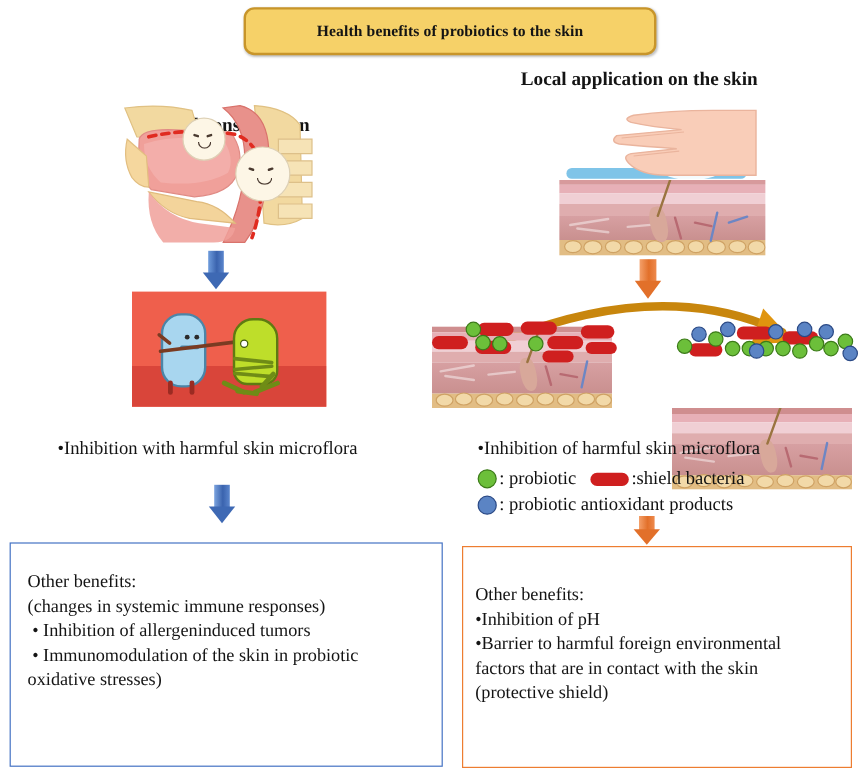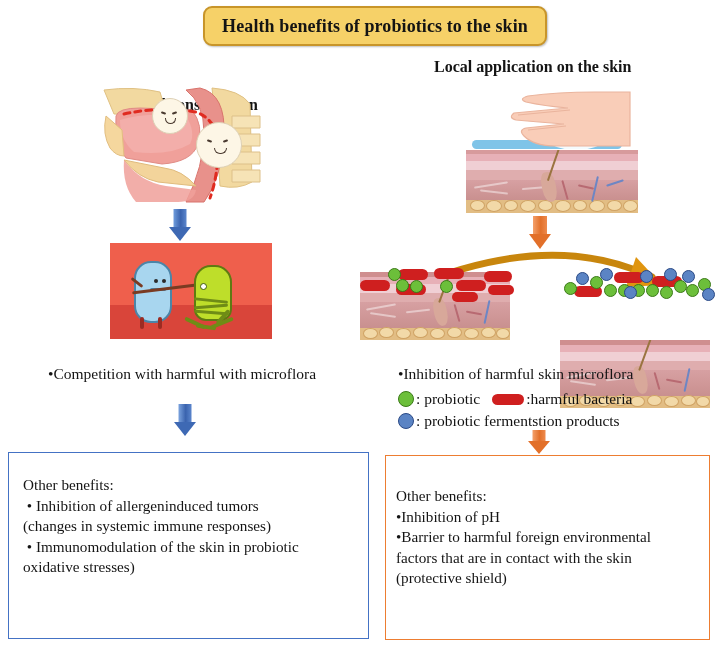--- a/index.html
+++ b/index.html
@@ -6,21 +6,21 @@
   body{width:716px;height:652px;position:relative;overflow:hidden;
        font-family:"Liberation Serif", serif;color:#111;}
   .abs{position:absolute;}
 
   
   #title-banner{left:203px;top:6px;width:340px;height:36px;
     background:#f6d168;border:2px solid #c8952a;border-radius:9px;
     box-shadow:1px 1px 2px rgba(0,0,0,.25);
     display:flex;align-items:center;justify-content:center;}
   #title-banner span{font-family:"Liberation Serif",serif;font-weight:bold;
-    font-size:18px;letter-spacing:.1px;color:#141414;}
+    font-size:13px;letter-spacing:.1px;color:#141414;}
 
   
   .col-head{font-family:"Liberation Serif",serif;font-weight:bold;font-size:16px;color:#141414;}
   #head-oral{left:134px;top:58px;margin-top:38px;}
   #head-local{left:434px;top:58px;}
 
   
   .pic{overflow:hidden;}
 
   
@@ -308,52 +308,52 @@
   <div class="green-dot" style="left:142px;top:14px;width:11px;height:11px;"></div>
   <div class="blue-dot" style="left:20px;top:8px;width:11px;height:11px;"></div>
   <div class="blue-dot" style="left:44px;top:4px;width:11px;height:11px;"></div>
   <div class="blue-dot" style="left:68px;top:22px;width:11px;height:11px;"></div>
   <div class="blue-dot" style="left:84px;top:6px;width:11px;height:11px;"></div>
   <div class="blue-dot" style="left:108px;top:4px;width:11px;height:11px;"></div>
   <div class="blue-dot" style="left:126px;top:6px;width:11px;height:11px;"></div>
   <div class="blue-dot" style="left:146px;top:24px;width:11px;height:11px;"></div>
 </div>
 
-<div class="abs caption" id="cap-left">•Competition with harmful with microflora</div>
+<div class="abs caption" id="cap-left">•Inhibition with harmful skin microflora</div>
 <div class="abs caption" id="cap-right">•Inhibition of harmful skin microflora</div>
 
 <div class="abs" id="legend">
   <div class="leg-row">
     <span class="leg-circle green"></span>
     <span class="leg-txt">:  probiotic</span>
     <span class="leg-bar" style="margin-left:12px;"></span>
-    <span class="leg-txt">:harmful bacteria</span>
+    <span class="leg-txt">:shield bacteria</span>
   </div>
   <div class="leg-row">
     <span class="leg-circle blue"></span>
-    <span class="leg-txt">:  probiotic fermentstion products</span>
+    <span class="leg-txt">:  probiotic antioxidant products</span>
   </div>
 </div>
 
 <div class="abs arrow-down" style="left:170px;top:404px;width:30px;height:34px;">
   <div class="shaft" style="top:0;width:13px;height:20px;
         background:linear-gradient(90deg,#7ba3de 0%,#3a63ae 55%,#5b86cd 100%);"></div>
   <div class="head" style="top:18px;border-top:14px solid #3e69b4;"></div>
 </div>
 <div class="abs arrow-down" style="left:524px;top:430px;width:30px;height:26px;">
   <div class="shaft" style="top:0;width:13px;height:13px;
         background:linear-gradient(90deg,#f4a06a 0%,#e2702a 55%,#ee8a4d 100%);"></div>
   <div class="head" style="top:11px;border-top:13px solid #e2702a;"></div>
 </div>
 
 <div class="benefit-box" id="box-left">
   <div class="box-inner">
     <div class="bx-line">Other benefits:</div>
+    <div class="bx-line">(changes in systemic immune responses)</div>
     <div class="bx-line"> • Inhibition of allergeninduced tumors</div>
-    <div class="bx-line">(changes in systemic immune responses)</div>
     <div class="bx-line"> • Immunomodulation of the skin in probiotic</div>
     <div class="bx-line">oxidative stresses)</div>
   </div>
 </div>
 
 <div class="benefit-box" id="box-right">
   <div class="box-inner">
     <div class="bx-line">Other benefits:</div>
     <div class="bx-line">•Inhibition of pH</div>
     <div class="bx-line">•Barrier to harmful foreign environmental</div>

